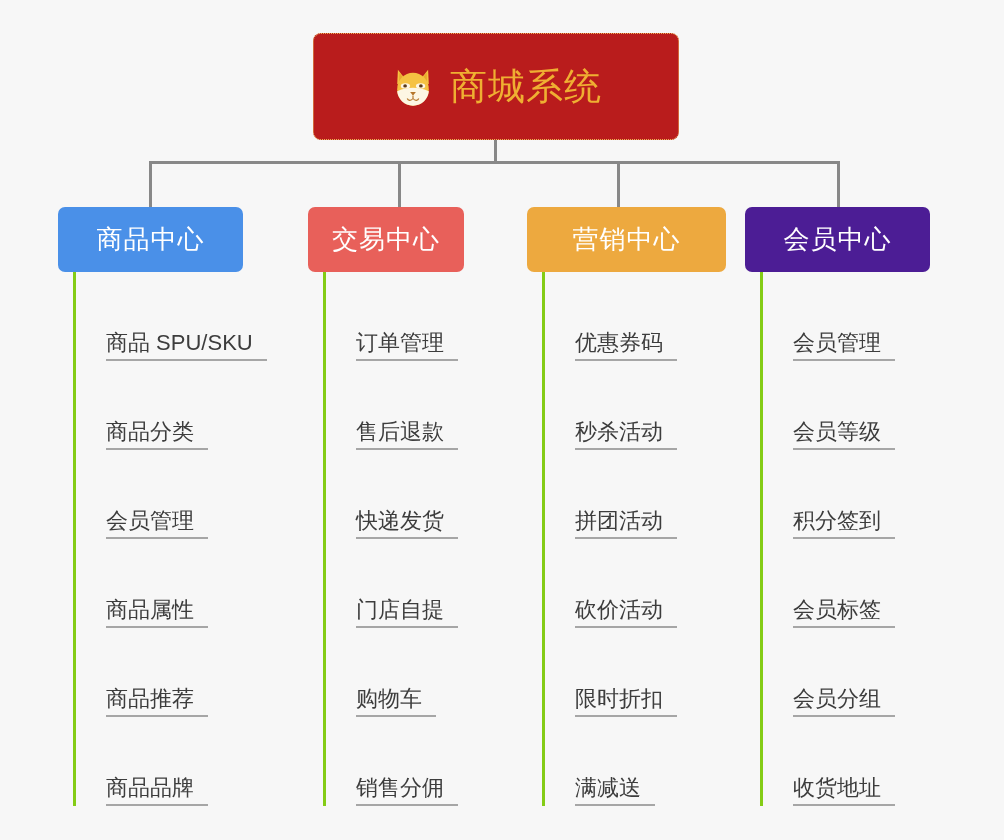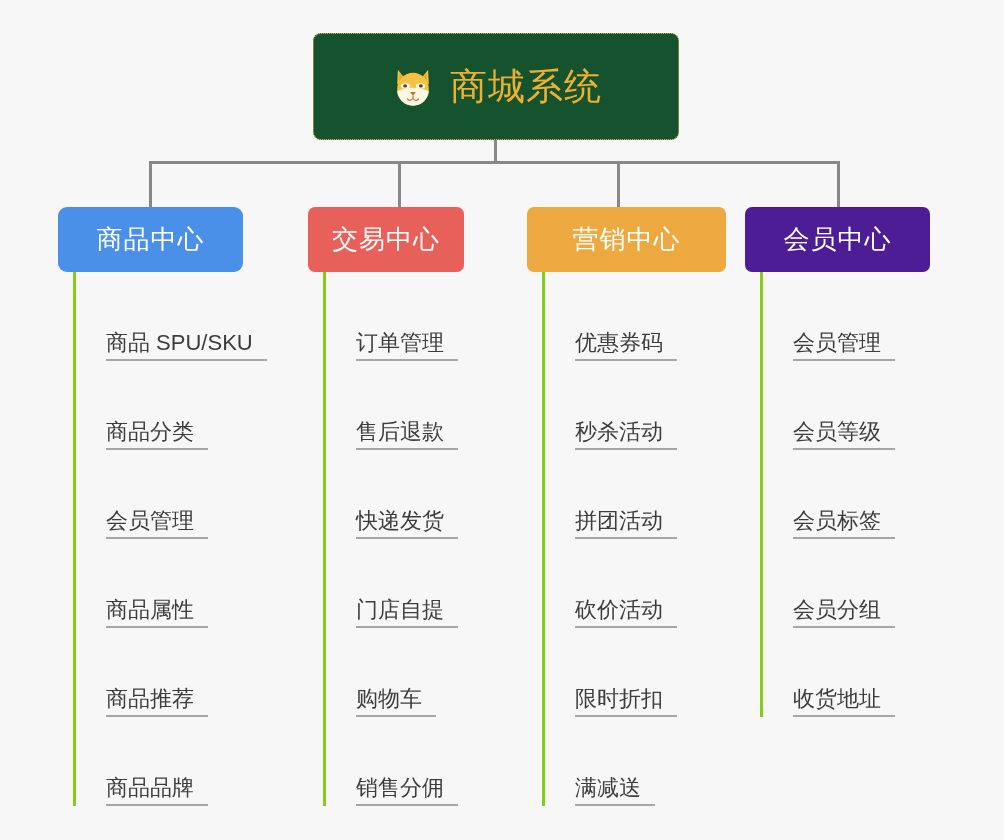--- a/index.html
+++ b/index.html
@@ -17,21 +17,21 @@
   }
 
   
   #root-node {
     position: absolute;
     left: 313px;
     top: 33px;
     width: 366px;
     height: 107px;
     box-sizing: border-box;
-    background: #14532d;
+    background: #b91c1c;
     border: 1px dotted #edb356;
     border-radius: 8px;
     display: flex;
     align-items: center;
     justify-content: center;
     gap: 14px;
   }
   #root-node .root-title {
     font-size: 37px;
     color: #efaf32;
@@ -135,21 +135,21 @@
 </div>
 
 <div class="conn" id="conn-root-stem"></div>
 <div class="conn" id="conn-hbar"></div>
 <div class="conn-drop" style="left:149px;"></div>
 <div class="conn-drop" style="left:398px;"></div>
 <div class="conn-drop" style="left:617px;"></div>
 <div class="conn-drop" style="left:837px;"></div>
 
 <div class="column" style="left:58px;">
-  <div class="cat-box" style="width:185px;background:#4a90e8;border-radius:9px;">
+  <div class="cat-box" style="width:185px;background:#4a90e8;">
     <span>商品中心</span>
   </div>
   <div class="leaf-list">
     <div class="leaf">
         <span class="leaf-label">商品 SPU/SKU</span>
       </div>
     <div class="leaf">
         <span class="leaf-label">商品分类</span>
       </div>
     <div class="leaf">
@@ -224,20 +224,23 @@
     <span>会员中心</span>
   </div>
   <div class="leaf-list">
     <div class="leaf">
         <span class="leaf-label">会员管理</span>
       </div>
     <div class="leaf">
         <span class="leaf-label">会员等级</span>
       </div>
     <div class="leaf">
+        <span class="leaf-label">积分签到</span>
+      </div>
+    <div class="leaf">
         <span class="leaf-label">会员标签</span>
       </div>
     <div class="leaf">
         <span class="leaf-label">会员分组</span>
       </div>
     <div class="leaf">
         <span class="leaf-label">收货地址</span>
       </div>
   </div>
 </div>

